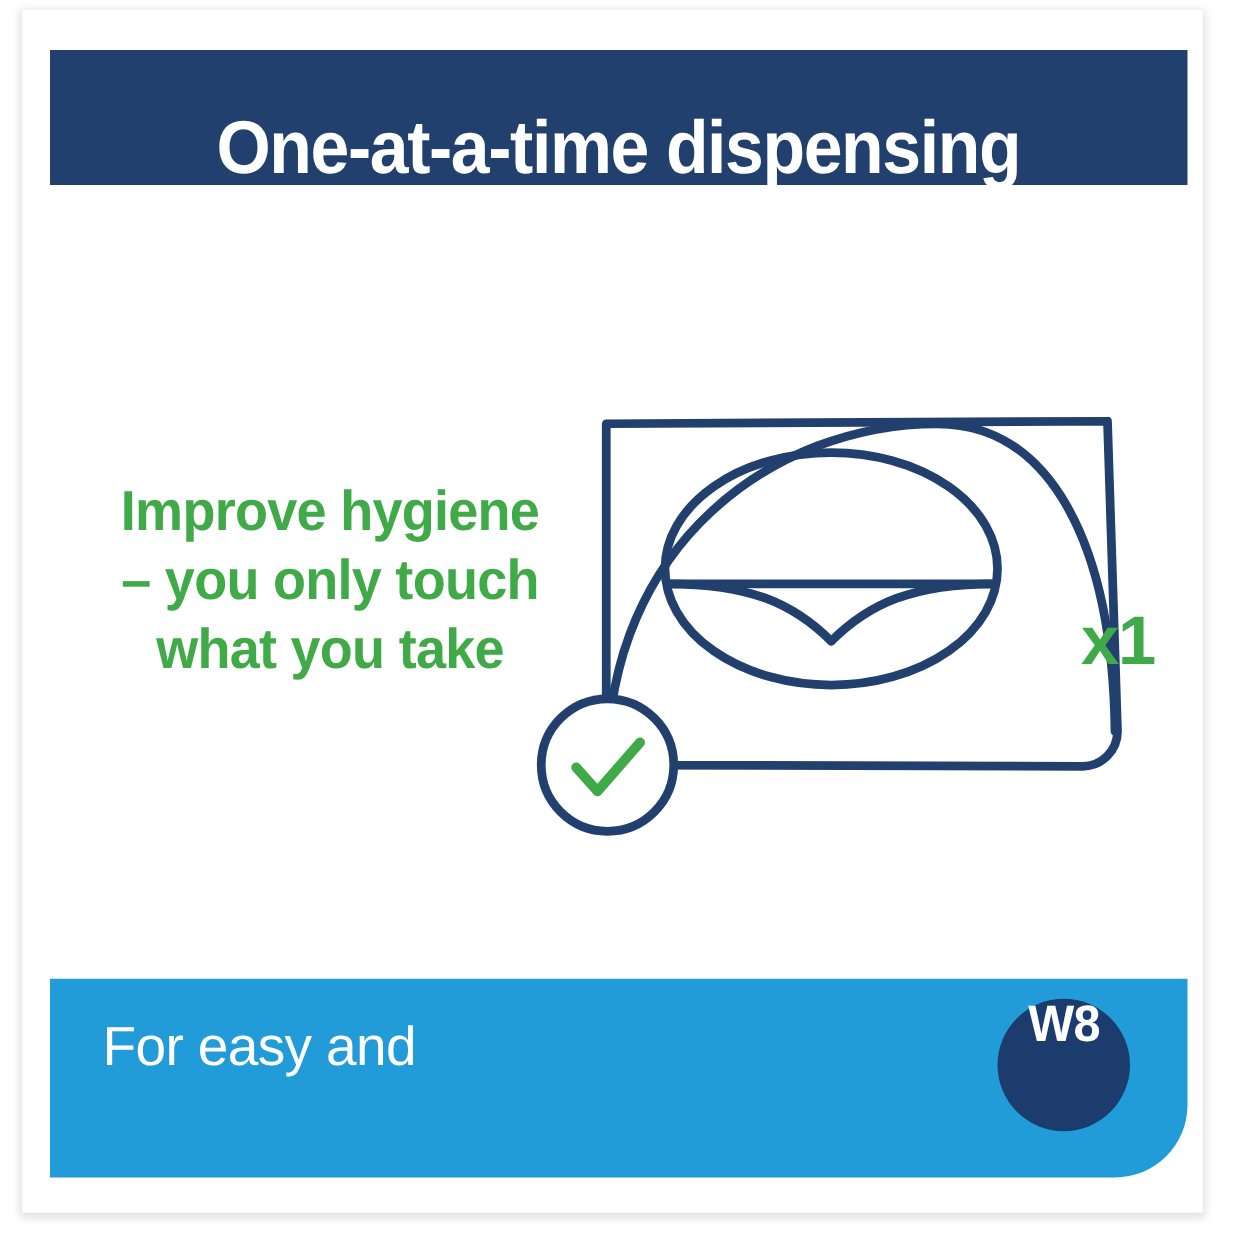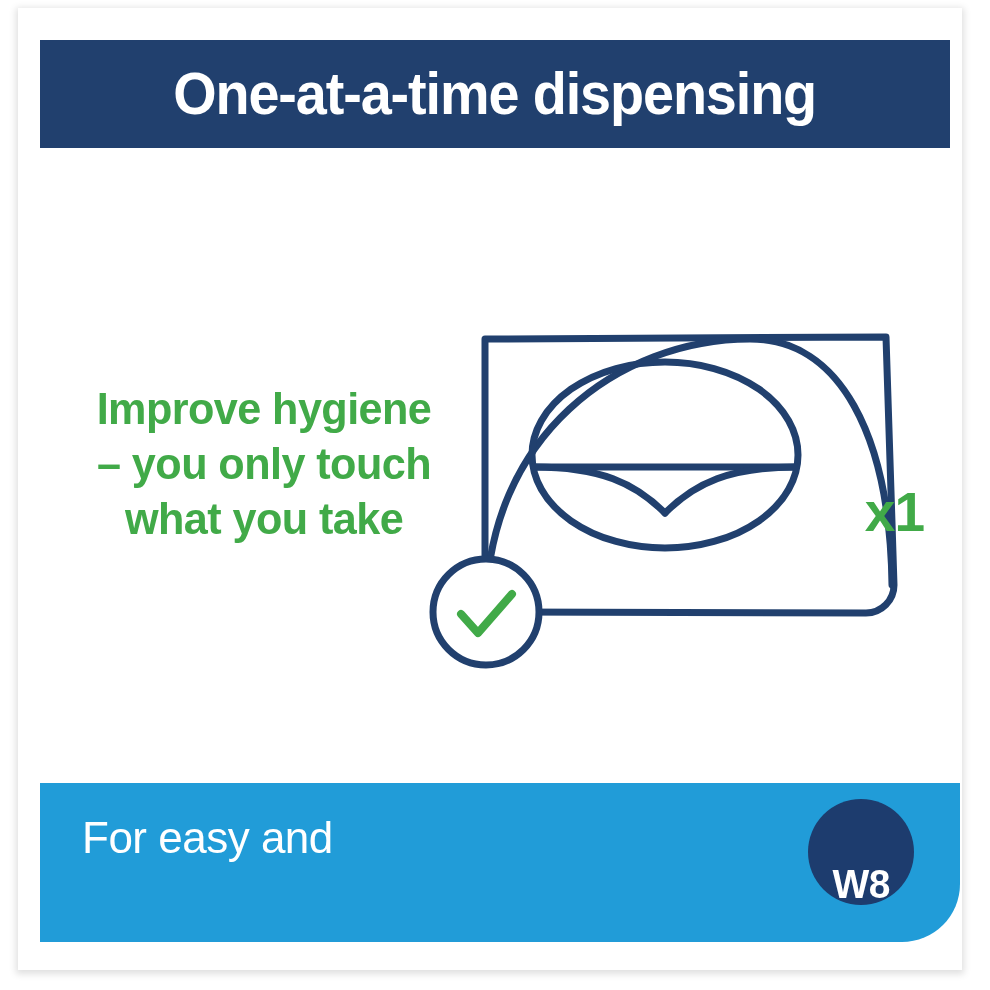--- a/index.html
+++ b/index.html
@@ -41,21 +41,21 @@
 
   
   .header-band {
     position: absolute;
     left: 40px;
     top: 40px;
     width: 910px;
     height: 108px;
     background: #21406e;
     display: flex;
-    align-items: center;
+    align-items: flex-end;
     justify-content: center;
     box-sizing: border-box;
   }
   .header-title {
     color: #ffffff;
     font-size: 60px;
     font-weight: bold;
     letter-spacing: -1.2px;
     line-height: 1;
     text-align: center;
@@ -107,21 +107,20 @@
 
   
   .footer-band {
     position: absolute;
     left: 40px;
     top: 783px;
     width: 910px;
     height: 159px;
     background: #219cd8;
     border-radius: 0 0 58px 0;
-    padding-left: 10px;
   }
   .footer-text {
     position: absolute;
     left: 42px;
     top: 26px;
     color: #ffffff;
     font-size: 44px;
     font-weight: normal;
     line-height: 1.33;
     letter-spacing: -0.5px;
@@ -130,21 +129,21 @@
 
   .badge {
     position: absolute;
     right: 46px;
     top: 16px;
     width: 106px;
     height: 106px;
     border-radius: 50%;
     background: #1d3c6e;
     display: flex;
-    align-items: flex-end;
+    align-items: flex-start;
     justify-content: center;
   }
   .badge-text {
     color: #ffffff;
     font-size: 41px;
     font-weight: bold;
     letter-spacing: -0.5px;
     line-height: 1;
     transform: scaleX(0.95);
   }

